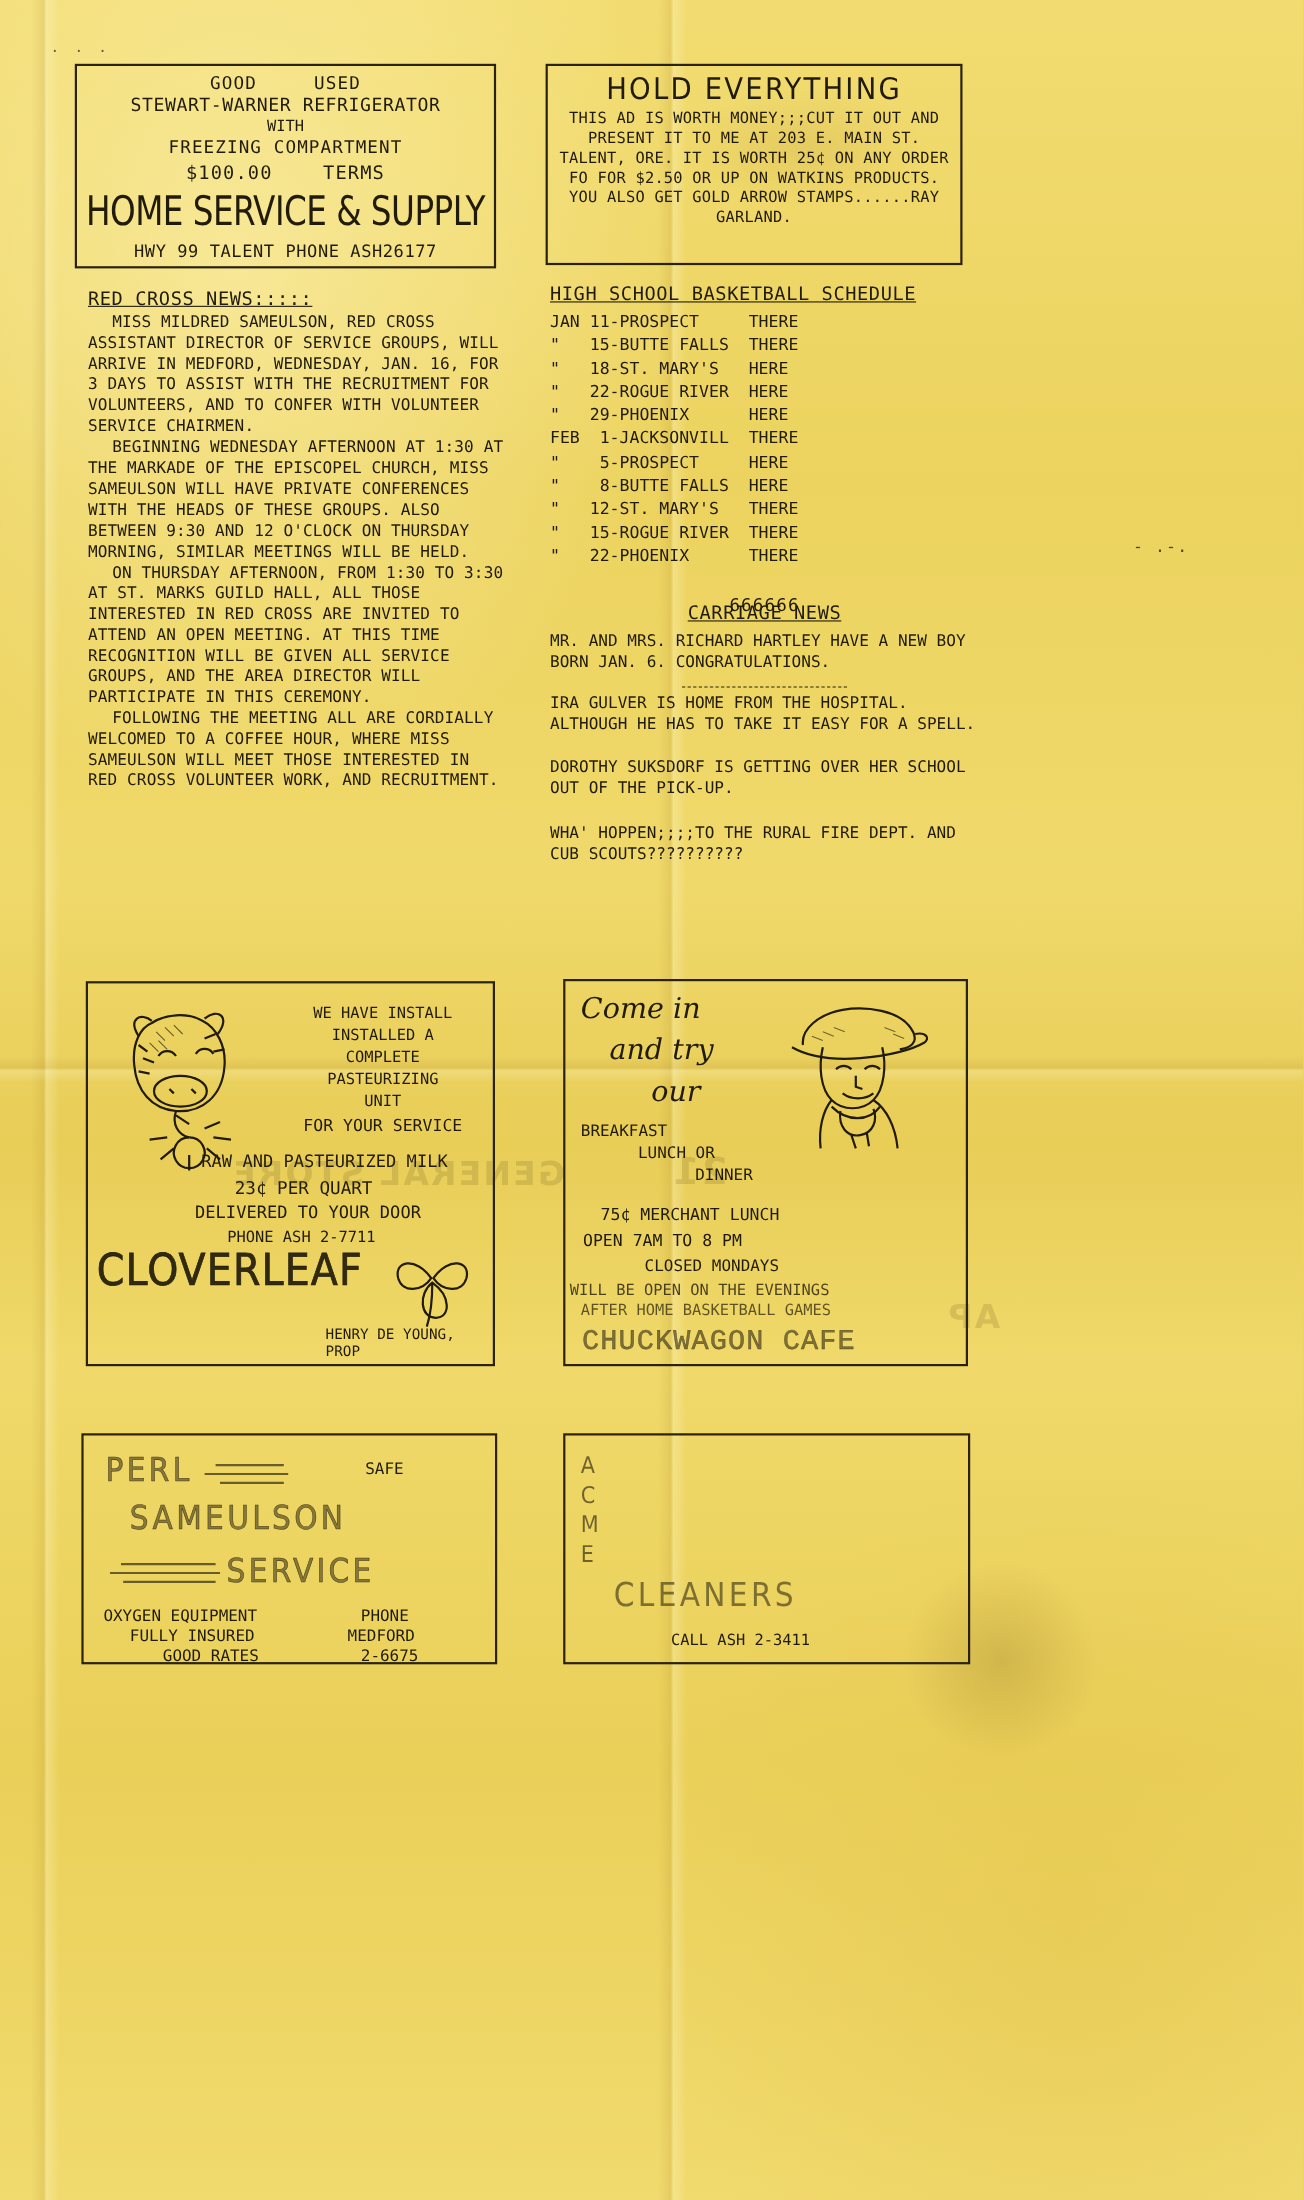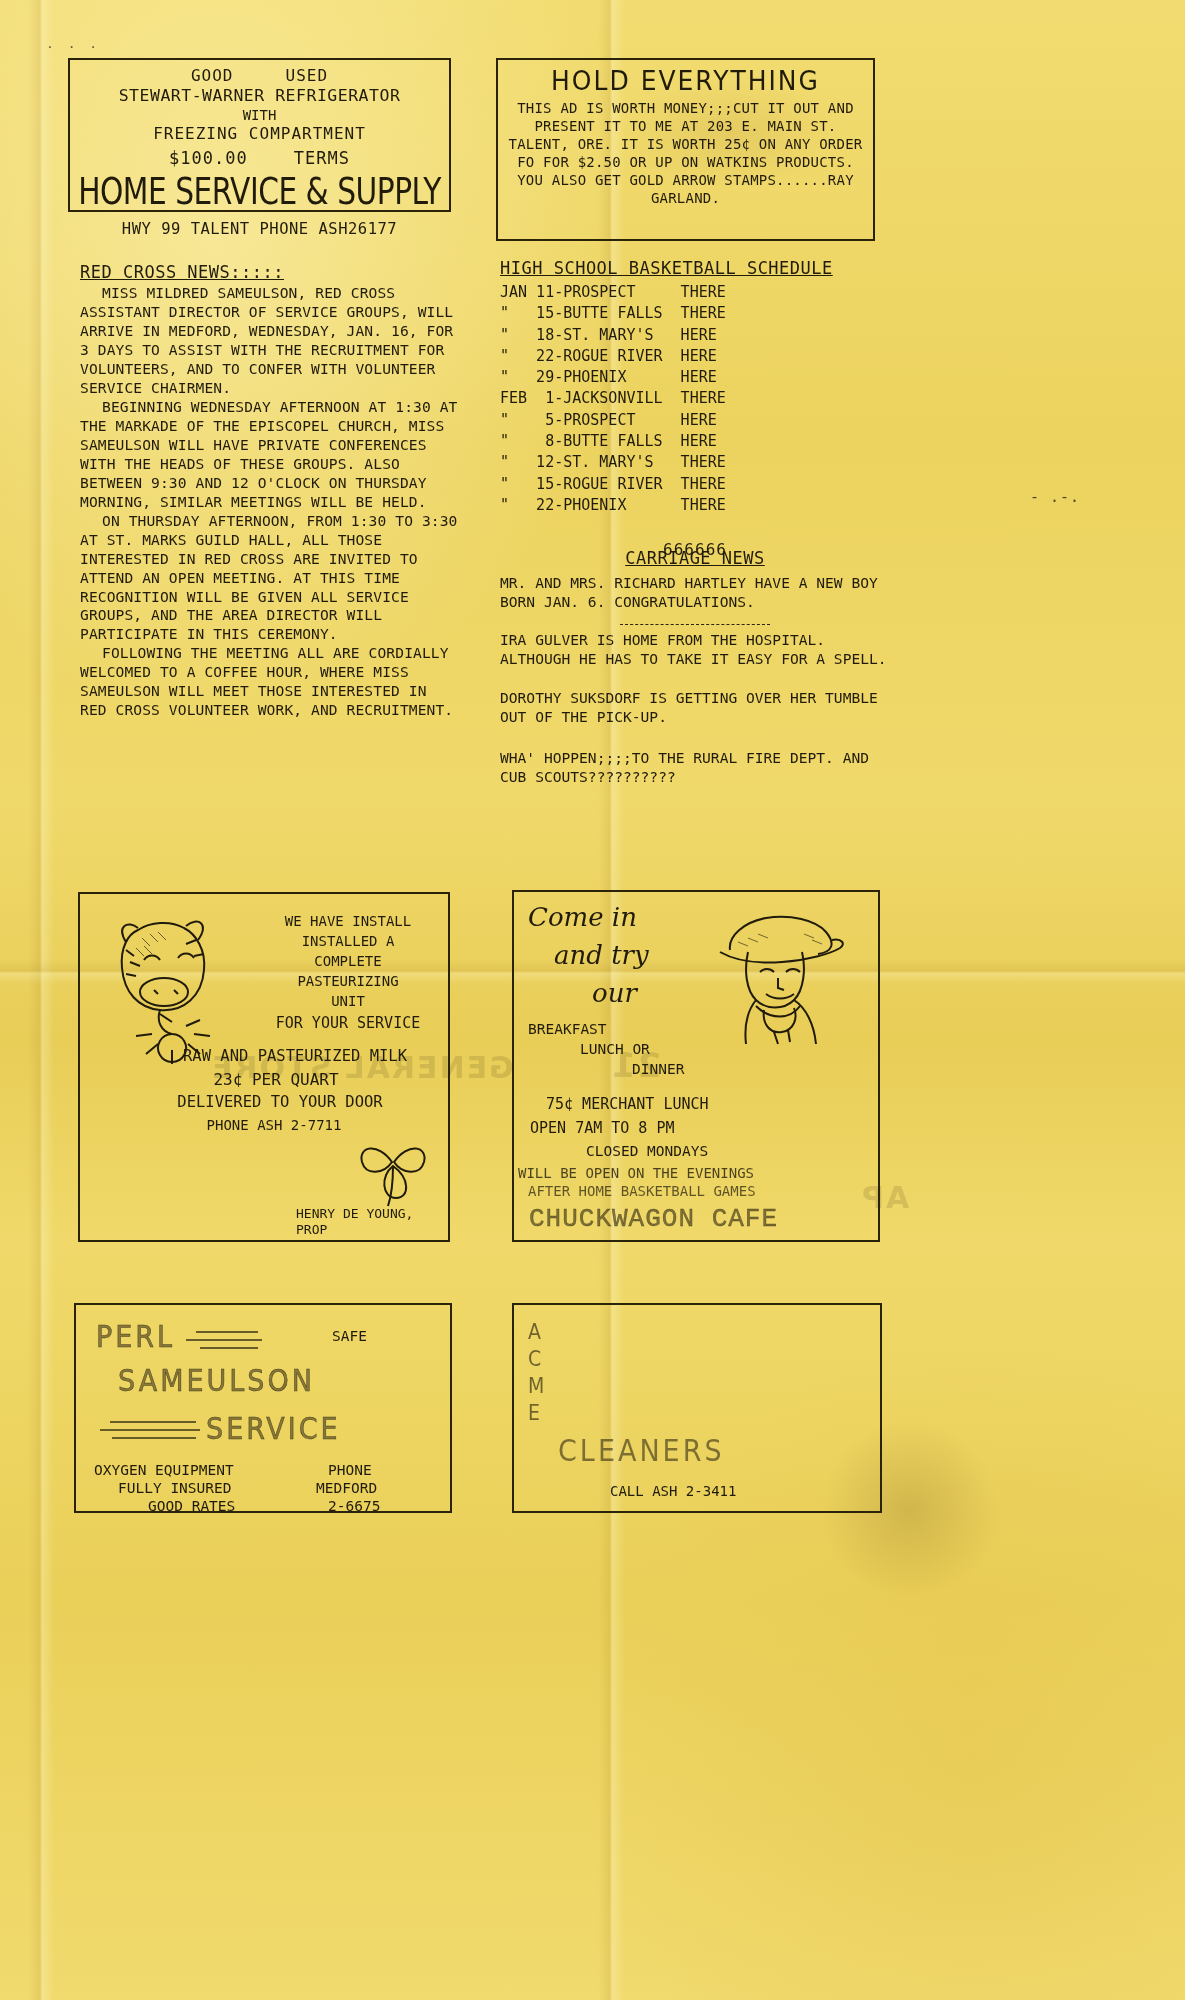--- a/index.html
+++ b/index.html
@@ -54,21 +54,21 @@
     color: #211b0b;
   }
   .box {
     position: absolute;
     border: 2px solid #2a2209;
     box-sizing: border-box;
   }
 
   
   #ad-fridge {
-    left: 68px; top: 58px; width: 383px; height: 154px;
+    left: 68px; top: 58px; width: 383px; height: 186px;
     padding: 6px 4px;
   }
   #ad-fridge .l1 {
     font-family: "DejaVu Sans Mono", monospace;
     font-size: 16px; text-align: center; letter-spacing: 1px;
   }
   #ad-fridge .l1 .sp { display:inline-block; width: 52px; }
   #ad-fridge .l2 {
     font-family: "DejaVu Sans Mono", monospace;
     font-size: 16.5px; text-align: center; letter-spacing: 0.5px; margin-top: 1px;
@@ -378,21 +378,21 @@
       <div class="row">"   22-PHOENIX      THERE</div>
     </div>
   <div class="mid-num">666666</div>
 </div>
 
 <div id="carriage" class="ink">
   <div class="col-head">CARRIAGE NEWS</div>
   <div class="para">MR. AND MRS. RICHARD HARTLEY HAVE A NEW BOY BORN JAN. 6. CONGRATULATIONS.</div>
   <div class="rule"></div>
   <div class="para">IRA GULVER IS HOME FROM THE HOSPITAL. ALTHOUGH HE HAS TO TAKE IT EASY FOR A SPELL.</div>
-  <div class="para" style="margin-top:20px;">DOROTHY SUKSDORF IS GETTING OVER HER TUMBLE OUT OF THE PICK-UP.</div>
+  <div class="para" style="margin-top:20px;">DOROTHY SUKSDORF IS GETTING OVER HER SCHOOL OUT OF THE PICK-UP.</div>
   <div class="para" style="margin-top:22px;">WHA' HOPPEN;;;;TO THE RURAL FIRE DEPT. AND CUB SCOUTS??????????</div>
 </div>
 
 <div class="box ink" id="ad-dairy">
 
   <svg width="170" height="190" viewBox="0 0 170 190" style="position:absolute;left:6px;top:10px;">
     <g fill="none" stroke="#211b0b" stroke-width="2">
       <path d="M40 38 C30 22 42 16 52 24"></path>
       <path d="M112 36 C124 20 112 12 100 22"></path>
       <path d="M52 26 C42 30 34 44 36 64 C38 88 52 104 74 106 C98 108 116 92 118 66 C120 46 110 30 98 24 C84 16 64 18 52 26 Z"></path>
@@ -416,20 +416,21 @@
   <div class="txt" style="left:178px; top:58px; width:180px;">COMPLETE</div>
   <div class="txt" style="left:178px; top:78px; width:180px;">PASTEURIZING</div>
   <div class="txt" style="left:178px; top:98px; width:180px;">UNIT</div>
   <div class="txt" style="left:168px; top:120px; width:200px; font-size:15px;">FOR YOUR SERVICE</div>
 
   <div class="txt" style="left:60px; top:152px; width:310px; font-size:15.5px;">RAW AND PASTEURIZED MILK</div>
   <div class="txt" style="left:76px; top:176px; width:240px; font-size:16px;">23¢ PER QUART</div>
   <div class="txt" style="left:50px; top:198px; width:300px; font-size:15.5px;">DELIVERED TO YOUR DOOR</div>
   <div class="txt" style="left:74px; top:222px; width:240px;">PHONE ASH 2-7711</div>
 
+  <div class="big1">CLOVERLEAF</div>
   <div class="prop">HENRY DE YOUNG, PROP</div>
 
   <svg width="90" height="90" viewBox="0 0 90 90" style="position:absolute;left:268px;top:226px;">
     <g fill="none" stroke="#211b0b" stroke-width="2">
       <path d="M44 42 C30 22 10 26 14 42 C18 56 36 54 44 42 Z"></path>
       <path d="M46 42 C60 22 80 26 76 42 C72 56 54 54 46 42 Z"></path>
       <path d="M45 46 C32 56 34 78 48 78 C62 78 62 58 45 46 Z"></path>
       <path d="M45 46 C45 60 44 74 40 86"></path>
     </g>
   </svg>

